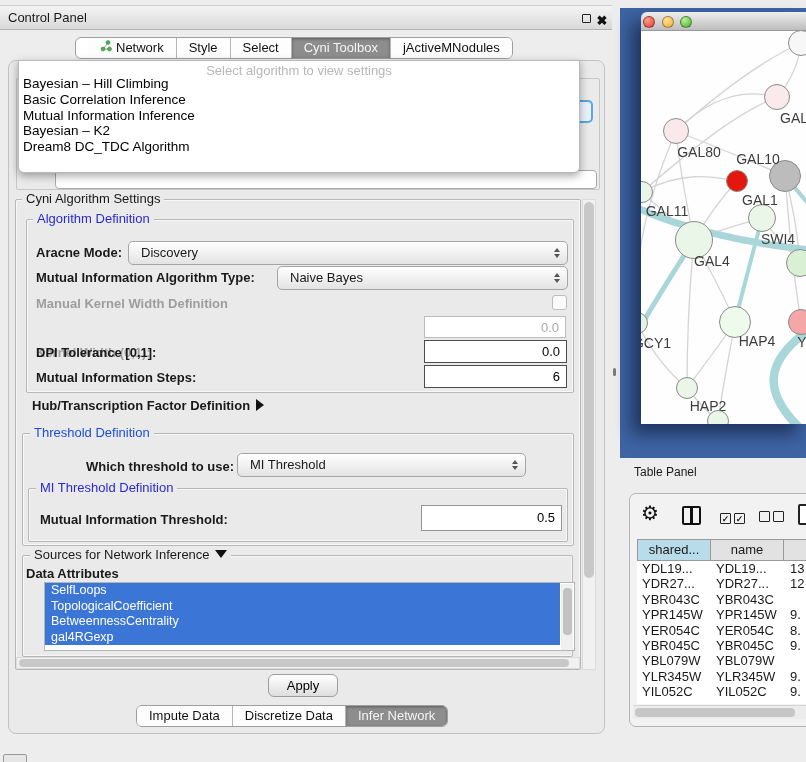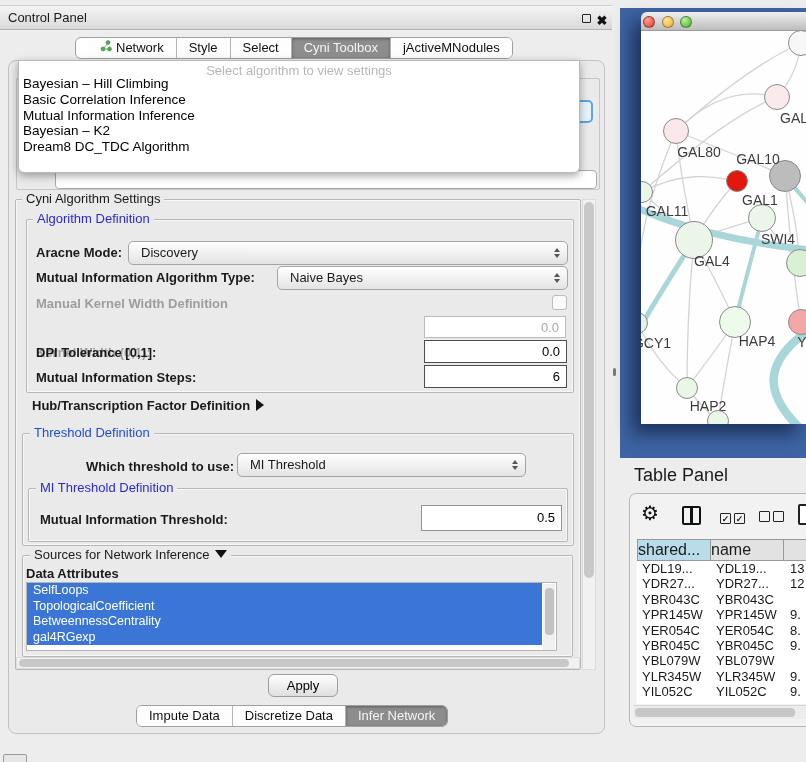--- a/index.html
+++ b/index.html
@@ -50,21 +50,21 @@
   .f-act { border:1.5px solid #4d4d4d; color:#000; }
   .f-nrm { border:1px solid #949494; color:#000; }
 
   .checkbox { position:absolute; width:15px; height:15px; border:1px solid #bdbdbd; border-radius:3px; background:#fafafa; }
 
   .vscroll { position:absolute; left:582px; top:199px; width:14px; height:471px; background:#f1f1f1; border:1px solid #dcdcdc; }
   .vthumb { position:absolute; left:1px; top:2px; width:10px; height:376px; background:#c8c8c8; border-radius:5px; }
   .hscroll { position:absolute; left:16px; top:657px; width:564px; height:12px; background:#f1f1f1; border:1px solid #dcdcdc; }
   .hthumb { position:absolute; left:2px; top:1px; width:550px; height:8px; background:#c8c8c8; border-radius:4px; }
 
-  .attrlist { position:absolute; left:26px; top:582px; width:531px; height:69px; background:#fff; border:1px solid #b5b5b5; overflow:hidden; }
+  .attrlist { position:absolute; left:44px; top:582px; width:531px; height:69px; background:#fff; border:1px solid #b5b5b5; overflow:hidden; }
   .attr { width:515px; height:15.6px; color:#fff; font-size:12.5px; line-height:15.6px; padding-left:6px; }
   .alscroll { position:absolute; right:1px; top:1px; width:12px; height:66px; background:#f0f0f0; }
   .althumb { position:absolute; left:1.5px; top:4px; width:9px; height:47px; background:#c2c2c2; border-radius:4px; }
 
   .applybtn { position:absolute; left:268px; top:674px; width:70px; height:23px; background:linear-gradient(#ffffff,#dedede);
     border:1px solid #9e9e9e; border-radius:6px; font-size:13px; text-align:center; line-height:21px; }
 
   .arrow-right { display:inline-block; width:0; height:0; border-top:6px solid transparent; border-bottom:6px solid transparent; border-left:8px solid #111; vertical-align:-1px; margin-left:6px; }
   .arrow-down { display:inline-block; width:0; height:0; border-left:6px solid transparent; border-right:6px solid transparent; border-top:8px solid #111; vertical-align:1px; margin-left:5px; }
 
@@ -74,31 +74,31 @@
   
   .desktop { position:absolute; left:620px; top:8px; width:186px; height:450px; background:#3e64a3; }
   .netwin { position:absolute; left:641px; top:12px; width:165px; height:412px; box-shadow:-9px 10px 16px rgba(4,12,38,.55); }
   .netbar { position:absolute; left:0; top:0; width:165px; height:19px; background:linear-gradient(#efefef,#bdbdbd); border-radius:6px 0 0 0; border-bottom:1px solid #9a9a9a; }
   .light { position:absolute; top:3.5px; width:12px; height:12px; border-radius:50%; border:0.5px solid rgba(0,0,0,.35); }
   .netcontent { position:absolute; left:0; top:19px; width:165px; height:393px; background:#fefefe; overflow:hidden; }
   .node { position:absolute; border:1.5px solid #8a8a8a; border-radius:50%; }
   .nlabel { position:absolute; font-size:14px; color:#3c3c3c; white-space:nowrap; transform:translate(-50%,-50%); }
 
   
-  .tp-title { position:absolute; left:634px; top:465px; font-size:18px; }
+  .tp-title { position:absolute; left:634px; top:465px; font-size:12px; }
   .tpanel { position:absolute; left:629px; top:493px; width:190px; height:234px; background:#f2f2f2; border:1px solid #b5b5b5; border-radius:7px; overflow:hidden; }
   .ticon { position:absolute; top:12px; }
   .gear { font-size:20px; color:#111; line-height:20px; }
   .colicon { width:19px; height:19px; border:2.5px solid #111; border-radius:2px; position:relative; }
   .colicon::after { content:""; position:absolute; left:6px; top:0; width:2.5px; height:100%; background:#111; }
   .ckbox { display:inline-block; width:11px; height:11px; border:1.8px solid #222; border-radius:1px; font-size:9px; line-height:10px; text-align:center; color:#222; font-weight:bold; margin-right:3px; }
   .docicon { width:16px; height:21px; border:2px solid #222; border-radius:2px; background:#fff; }
 
   .thead { position:absolute; left:7px; top:45px; display:flex; height:22px; }
-  .th { border:1px solid #999; border-left:none; font-size:16px; line-height:20px; background:#e2e2e2; }
+  .th { border:1px solid #999; border-left:none; font-size:13px; text-align:center; line-height:20px; background:#e2e2e2; }
   .th:first-child { border-left:1px solid #999; }
   .tbody { position:absolute; left:7px; top:67px; width:180px; height:143px; overflow:hidden; font-size:13px; background:#fff; }
   .trow { position:absolute; white-space:nowrap; height:15.4px; line-height:15.4px; width:100%; }
   .tc { position:absolute; }
   .tp-hscroll { position:absolute; left:3px; top:211px; width:182px; height:14px; background:#ececec; border-top:1px solid #d5d5d5; }
   .tp-hthumb { position:absolute; left:2px; top:2px; width:160px; height:9px; background:#c6c6c6; border-radius:4px; }
 
   svg { position:absolute; left:0; top:0; }
   .neticon-dot { fill:#4caf50; stroke:#2e7d32; stroke-width:0.5; }
 </style>

